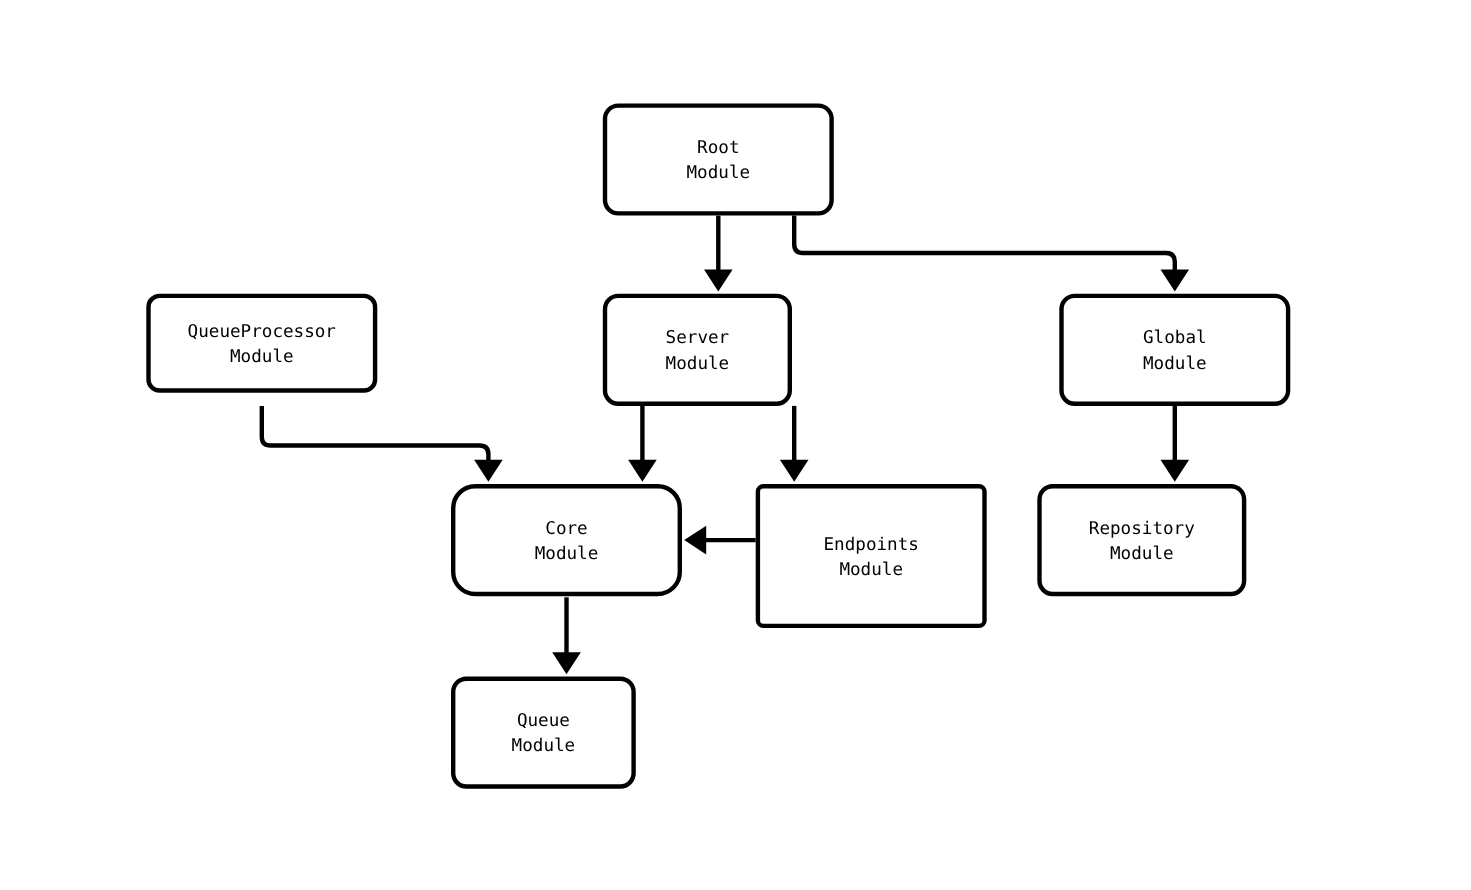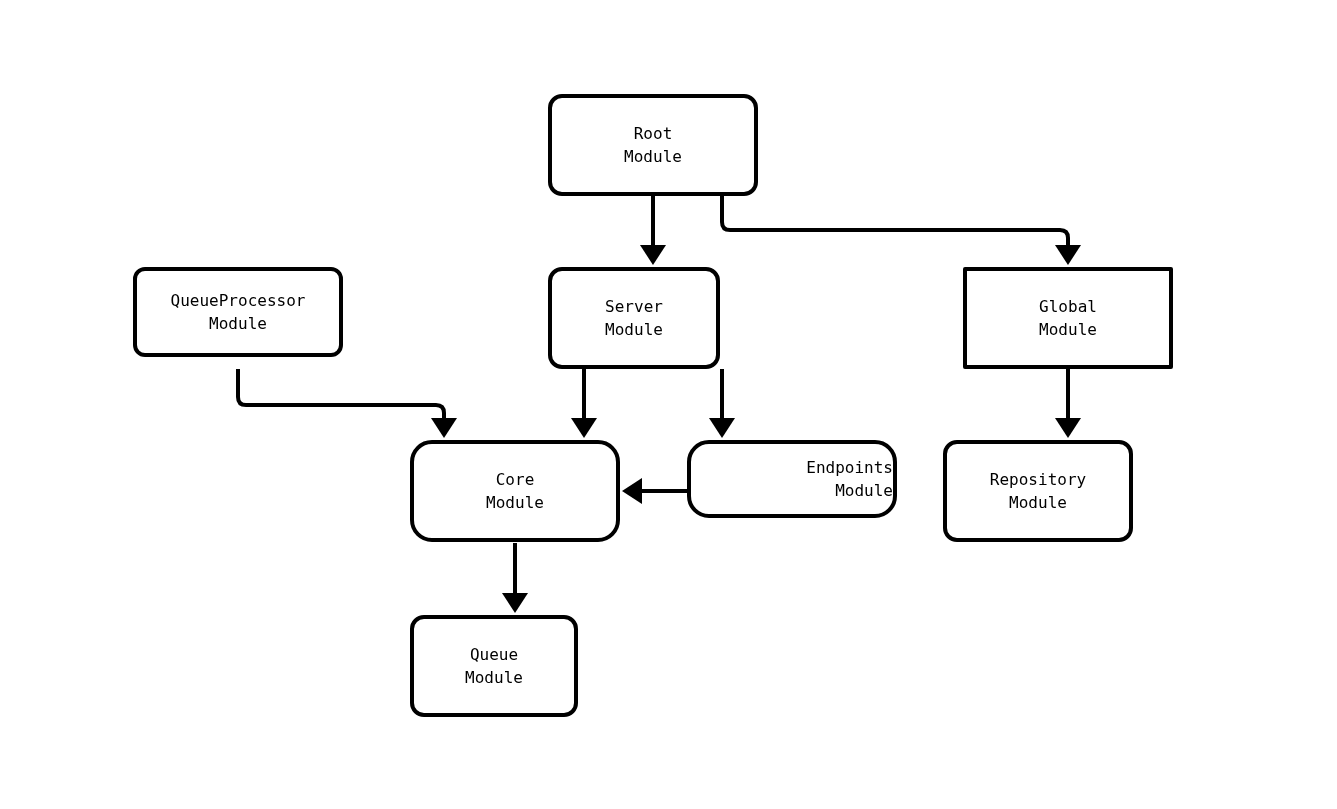--- a/index.html
+++ b/index.html
@@ -77,29 +77,29 @@
         <span class="node-line">Module</span>
       </div>
       <div class="node" style="left: 133px; top: 267px; width: 210px; height: 90px; border-width: 4px; border-color: rgb(0, 0, 0); border-radius: 12px;">
         <span class="node-line">QueueProcessor</span>
         <span class="node-line">Module</span>
       </div>
       <div class="node" style="left: 548px; top: 267px; width: 172px; height: 102px; border-width: 4px; border-color: rgb(0, 0, 0); border-radius: 14px;">
         <span class="node-line">Server</span>
         <span class="node-line">Module</span>
       </div>
-      <div class="node" style="left: 963px; top: 267px; width: 210px; height: 102px; border-width: 4px; border-color: rgb(0, 0, 0); border-radius: 2px;">
+      <div class="node" style="left: 963px; top: 267px; width: 210px; height: 102px; border-width: 4px; border-color: rgb(0, 0, 0); border-radius: 14px;">
         <span class="node-line">Global</span>
         <span class="node-line">Module</span>
       </div>
       <div class="node" style="left: 410px; top: 440px; width: 210px; height: 102px; border-width: 4px; border-color: rgb(0, 0, 0); border-radius: 22px;">
         <span class="node-line">Core</span>
         <span class="node-line">Module</span>
       </div>
-      <div class="node" style="left: 687px; top: 440px; width: 210px; height: 78px; border-width: 4px; border-color: rgb(0, 0, 0); border-radius: 22px; align-items: flex-end;">
+      <div class="node" style="left: 687px; top: 440px; width: 210px; height: 131px; border-width: 4px; border-color: rgb(0, 0, 0); border-radius: 7px;">
         <span class="node-line">Endpoints</span>
         <span class="node-line">Module</span>
       </div>
       <div class="node" style="left: 943px; top: 440px; width: 190px; height: 102px; border-width: 4px; border-color: rgb(0, 0, 0); border-radius: 14px;">
         <span class="node-line">Repository</span>
         <span class="node-line">Module</span>
       </div>
       <div class="node" style="left: 410px; top: 615px; width: 168px; height: 102px; border-width: 4px; border-color: rgb(0, 0, 0); border-radius: 14px;">
         <span class="node-line">Queue</span>
         <span class="node-line">Module</span>

